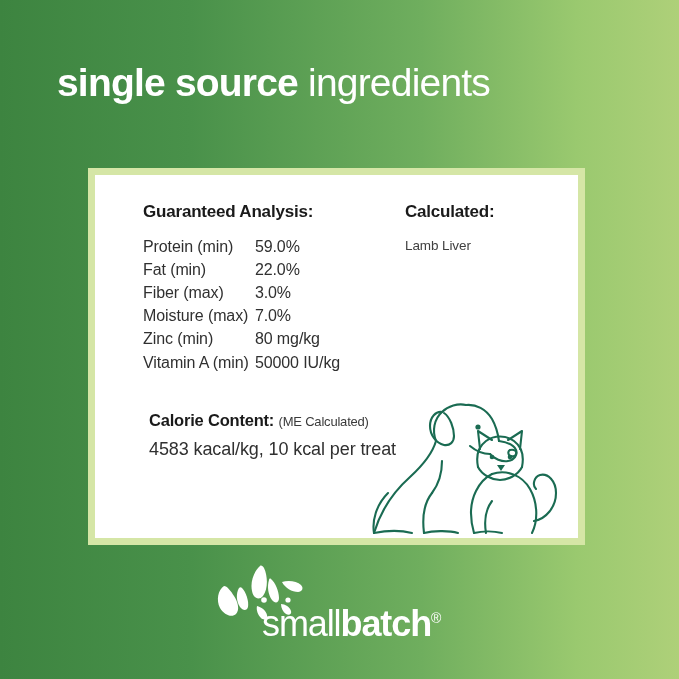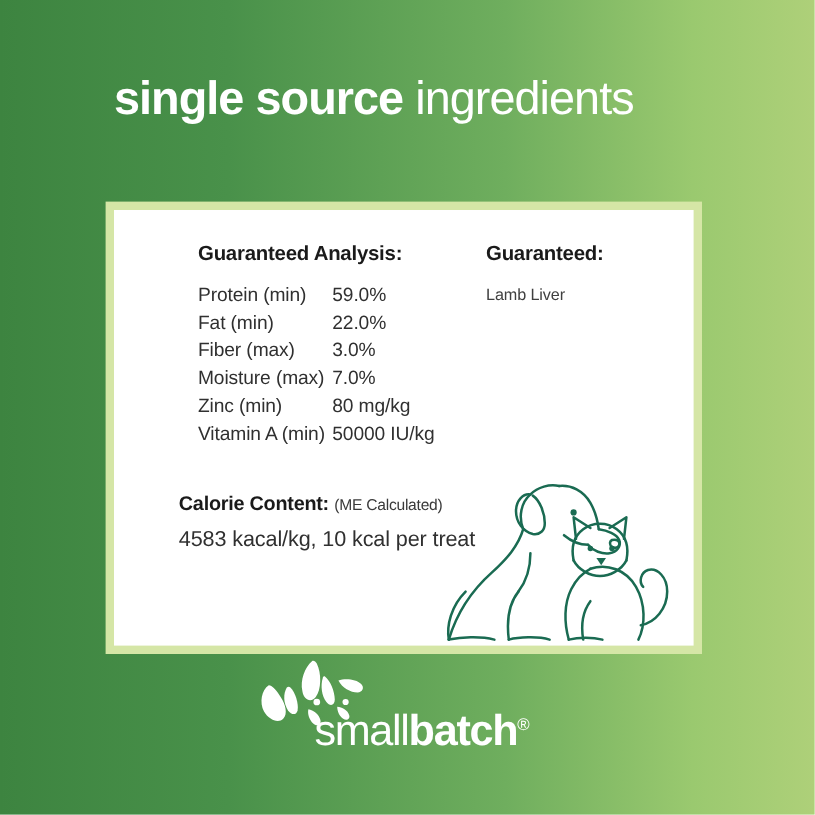--- a/index.html
+++ b/index.html
@@ -24,21 +24,20 @@
     position: absolute;
     left: 0;
     top: 60px;
     width: 547px;
     text-align: center;
     color: #ffffff;
     font-size: 39px;
     line-height: 46px;
     letter-spacing: -0.8px;
     white-space: nowrap;
-    margin-left: 38px;
   }
   #headline .strong { font-weight: bold; }
   #headline .light  { font-weight: 400; }
 
   
   #card {
     position: absolute;
     left: 88px;
     top: 168px;
     width: 497px;
@@ -57,21 +56,21 @@
 
   
   .section-title {
     font-size: 17px;
     font-weight: bold;
     color: #1a1a1a;
     letter-spacing: -0.2px;
   }
   #ga-block {
     position: absolute;
-    left: 70px;
+    left: 48px;
     top: 27px;
     width: 210px;
   }
   #ga-table {
     margin-top: 13px;
     width: 202px;
     border-collapse: collapse;
   }
   #ga-table td {
     font-size: 16px;
@@ -130,21 +129,21 @@
     right: 2px;
     bottom: 0;
     width: 210px;
     height: 145px;
   }
 
   
   #logo {
     position: absolute;
     left: 0;
-    top: 547px;
+    top: 562px;
     width: 679px;
     height: 90px;
   }
   #logo-mark {
     position: absolute;
     left: 212px;
     top: 0;
     width: 92px;
     height: 62px;
   }
@@ -205,21 +204,21 @@
             </tr>
             <tr>
               <td class="lbl">Vitamin A (min)</td>
               <td class="val">50000 IU/kg</td>
             </tr>
           </tbody>
         </table>
       </div>
 
       <div id="ing-block">
-        <div class="section-title">Guaranteed:</div>
+        <div class="section-title">Calculated:</div>
         <div id="ing-list">Lamb Liver</div>
       </div>
 
       <div id="cal-block">
         <div id="cal-head">
           <span class="b">Calorie Content:</span><span>&nbsp;</span><span class="note">(ME Calculated)</span>
         </div>
         <div id="cal-line">4583 kacal/kg, 10 kcal per treat</div>
       </div>
 

